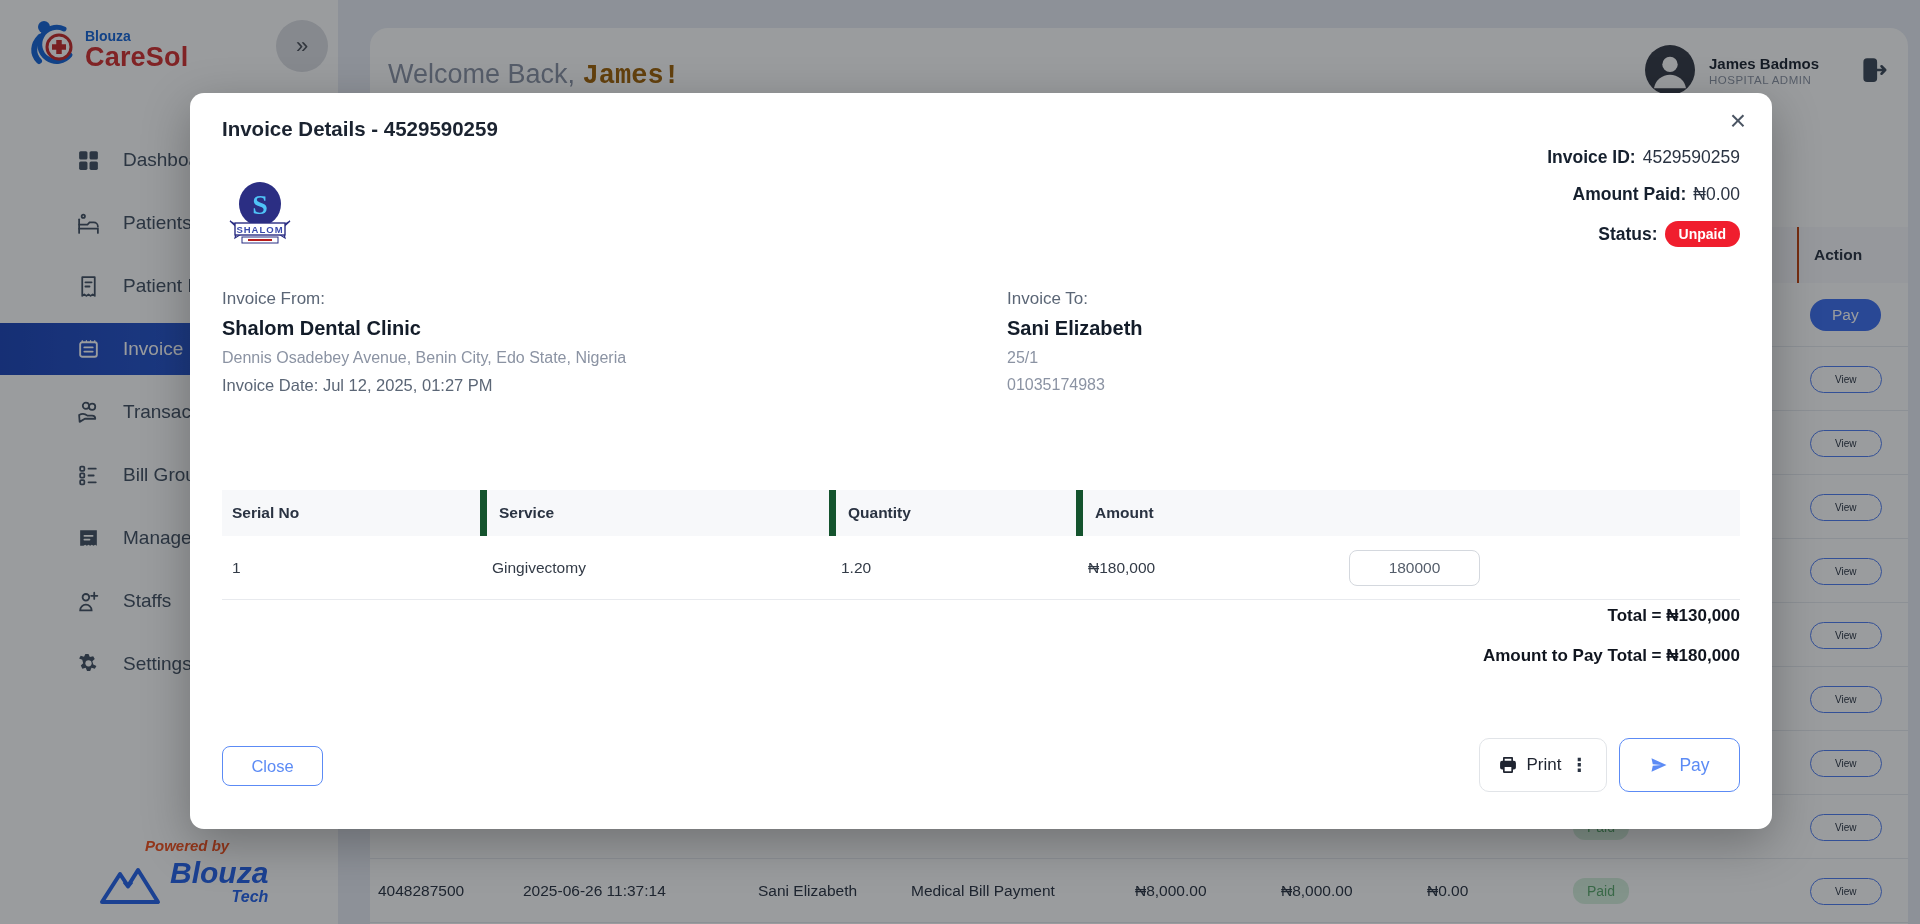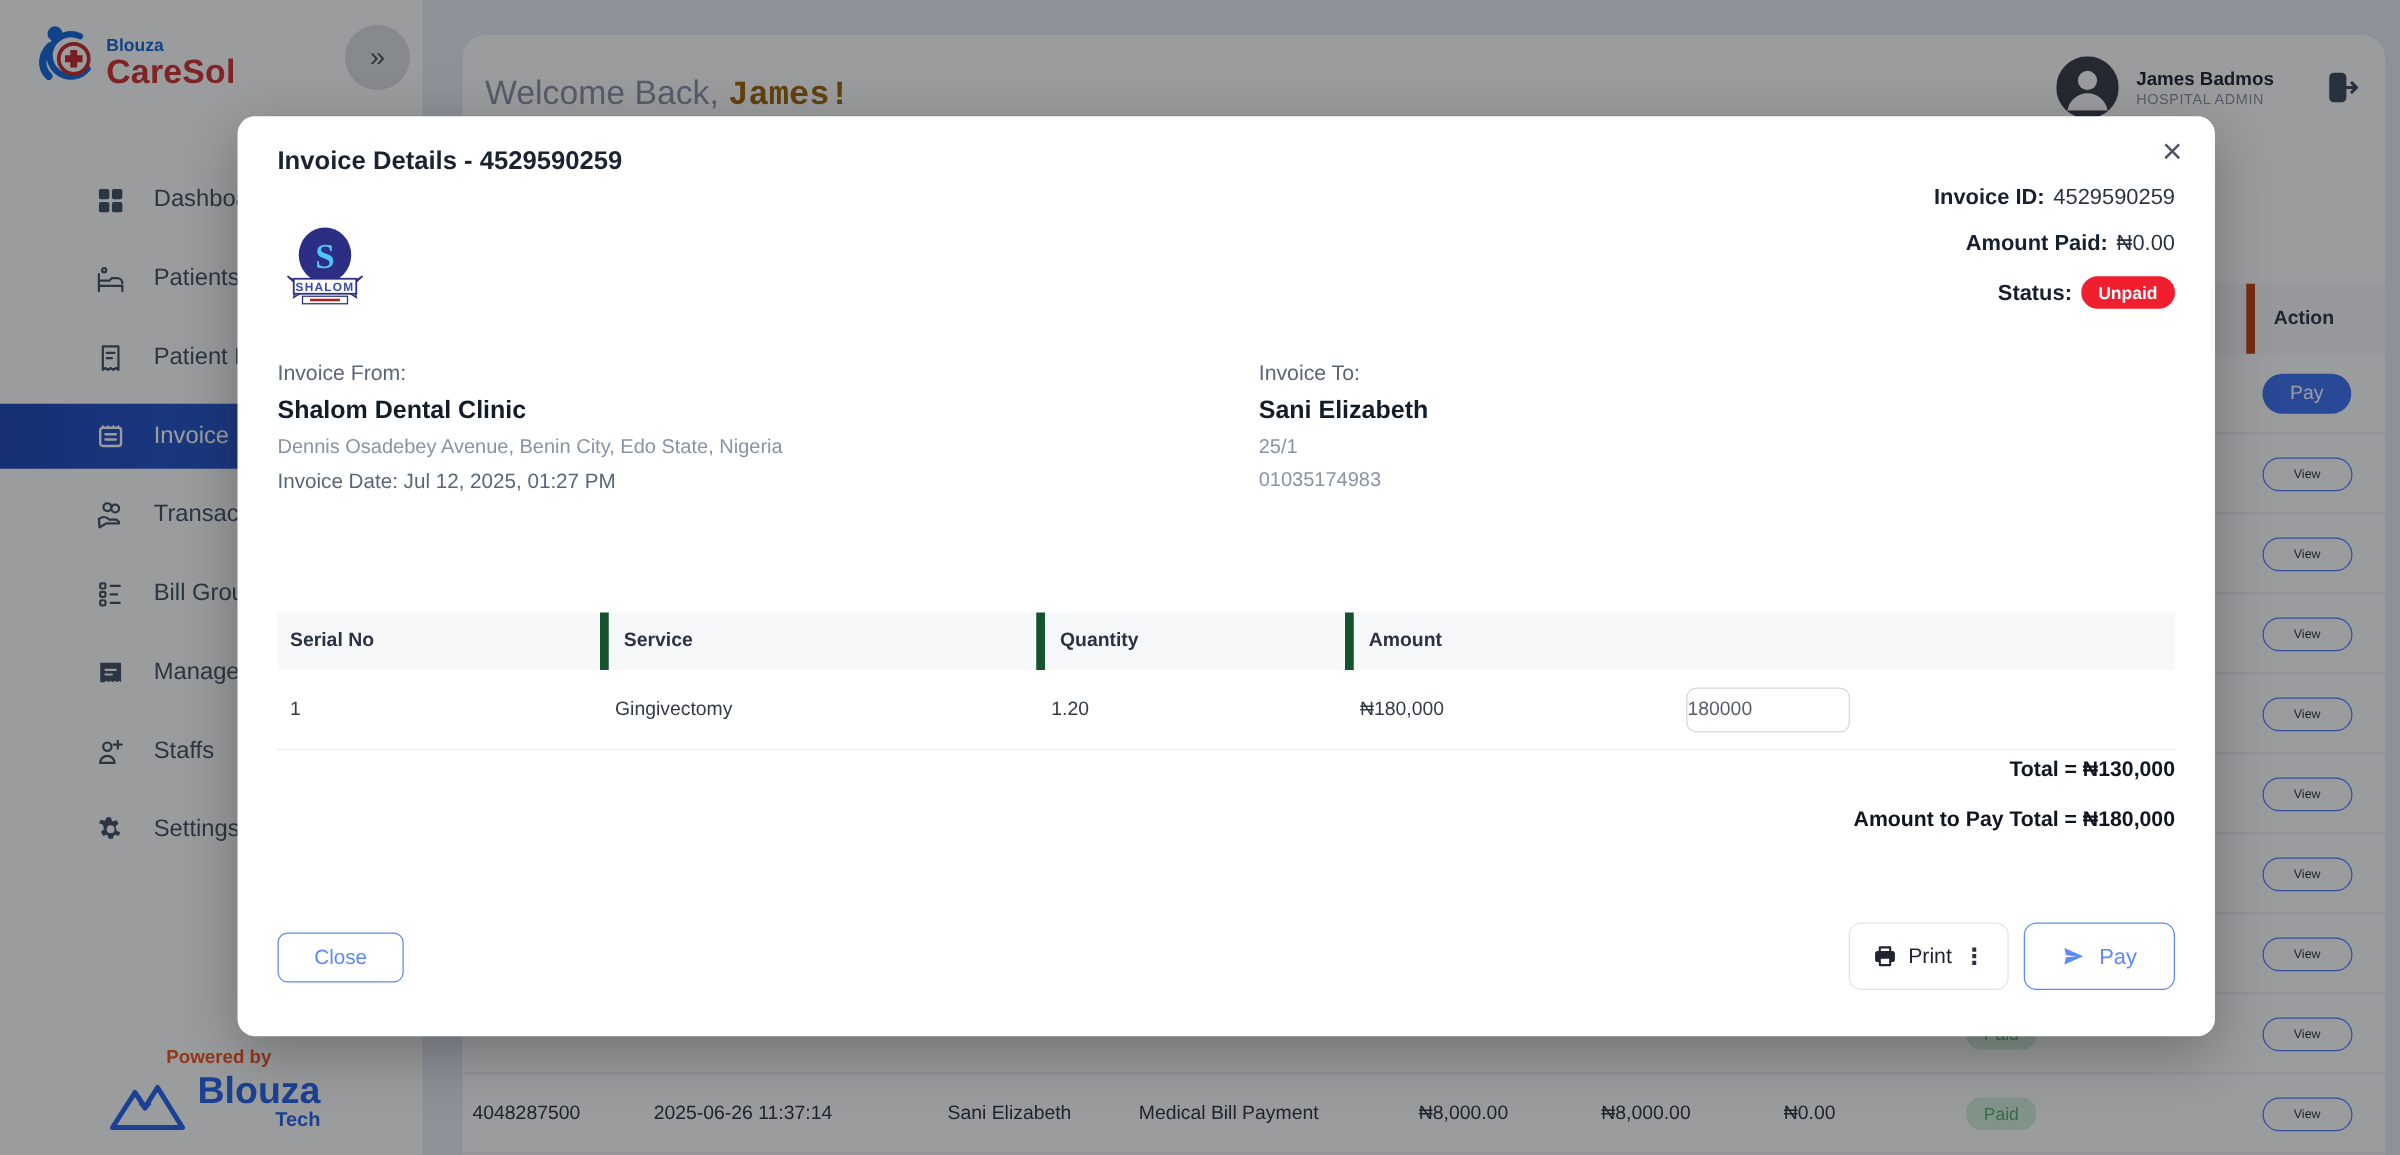--- a/index.html
+++ b/index.html
@@ -13,42 +13,42 @@
   .logo-text { display:flex; flex-direction:column; margin-top:12px; }
   .logo-top { color:#1565d8; font-weight:700; font-size:14px; }
   .logo-name { color:#d32f2f; font-weight:800; font-size:27px; letter-spacing:.2px; margin-top:-2px; }
   .collapse-btn { position:absolute; left:276px; top:20px; width:52px; height:52px; border-radius:50%;
     background:#dcdee3; border:none; color:#4a4f58; font-size:22px; cursor:pointer; z-index:2; }
   .nav { position:absolute; left:0; top:134px; width:338px; }
   .nav-item { display:flex; align-items:center; gap:22px; height:52px; padding-left:76px;
     margin-bottom:11px; color:#425062; font-size:19px; cursor:pointer; }
   .nav-item.active { background:linear-gradient(90deg,#1c44b8,#2e63e0); color:#ffffff; }
   .nicon { width:25px; height:25px; flex:0 0 25px; }
-  .side-footer { position:absolute; left:4px; bottom:16px; width:338px; }
+  .side-footer { position:absolute; left:16px; bottom:16px; width:338px;font-style:italic; }
   .powered { margin-left:129px; color:#f4511e; font-weight:700; font-size:15px; }
   .bt-row { display:flex; align-items:center; margin-left:82px; margin-top:2px; }
   .bt-text { display:flex; flex-direction:column; align-items:flex-end; margin-left:4px; }
   .bt-name { color:#2563eb; font-weight:800; font-size:30px; line-height:30px; }
   .bt-sub { color:#2563eb; font-weight:700; font-size:16px; line-height:18px; }
 
   
   .main-card { position:absolute; left:370px; top:28px; width:1538px; height:896px;
     background:#ffffff; border-radius:18px 18px 0 0; z-index:1; }
   .welcome { position:absolute; left:18px; top:31px; font-size:27px; color:#8b93a5; }
   .welcome b { color:#a16207; font-weight:700;font-family:Liberation Mono, monospace; }
   .user-block { position:absolute; left:1275px; top:17px; display:flex; align-items:center; }
   .user-meta { margin-left:14px; width:140px; }
   .user-name { font-size:15px; font-weight:700; color:#1b2330; }
   .user-role { font-size:11.5px; color:#8b93a3; letter-spacing:.5px; margin-top:2px; }
   .logout { margin-left:10px; cursor:pointer; }
 
   .bg-table { position:absolute; left:0; top:199px; width:1538px; }
   .bg-header { position:relative; height:56px; background:#f8f9fb; }
   .bg-action-h { position:absolute; left:1427px; top:0; height:56px; display:flex; align-items:center;
-    padding-left:15px; border-left:7px solid #c2410c; font-size:15.5px; font-weight:700; color:#2a3342; }
+    padding-left:15px; border-left:2px solid #c2410c; font-size:15.5px; font-weight:700; color:#2a3342; }
   .bg-row { position:relative; height:64px; border-bottom:1px solid #e7eaf0; font-size:15.5px; color:#2a3342; }
   .bg-cell { position:absolute; top:0; height:64px; display:flex; align-items:center; }
   .c-ref{left:8px;} .c-date{left:153px;} .c-name{left:388px;} .c-type{left:541px;}
   .c-amt{left:765px;} .c-paid{left:911px;} .c-bal{left:1057px;} .c-status{left:1203px;} .c-act{left:1440px;}
   .pill-view { border:1px solid #4f7df3; background:transparent; color:#2a3342; font-size:10px;
     border-radius:999px; padding:7px 24px; cursor:pointer; }
   .pill-pay-bg { border:none; background:#3d6ef0; color:#fff; font-size:15.5px;
     border-radius:999px; padding:7px 22px; cursor:pointer; }
   .pill-paid { background:#d6efdd; color:#5aa86c; font-size:14px; border-radius:12px; padding:5px 14px; }
 
@@ -75,21 +75,21 @@
   .m-table { position:absolute; left:32px; top:397px; width:1518px; }
   .mt-header { display:flex; background:#f7f8fa; height:46px; align-items:center;
     font-size:15.5px; font-weight:700; color:#2a3342; }
   .mt-hcell { padding-left:12px; height:46px; display:flex; align-items:center; border-left:7px solid #14532d; }
   .mt-hcell:first-child { border-left:none; padding-left:10px; }
   .mt-row { display:flex; align-items:center; height:64px; border-bottom:1px solid #e8eaee;
     font-size:15.5px; color:#333b47; }
   .mt-cell { padding-left:12px; }
   .mt-cell:first-child { padding-left:10px; }
   .w1{width:258px;} .w2{width:349px;} .w3{width:247px;} .w4{width:261px;} .w5{width:403px;}
-  .atp-input { width:131px; height:36px; border:1px solid #d4d8de; border-radius:8px; 
+  .atp-input { width:131px; height:36px; border:1px solid #d4d8de; border-radius:8px; text-align:center;
     font-size:15.5px; color:#555e6b; font-family:inherit; outline:none; }
 
   .m-total1 { position:absolute; right:32px; top:513px; font-size:17px; font-weight:700; color:#10151f; }
   .m-total2 { position:absolute; right:32px; top:553px; font-size:17px; font-weight:700; color:#10151f; }
 
   .btn-close { position:absolute; left:32px; top:653px; width:101px; height:40px; background:#fff;
     border:1.5px solid #5c8bf5; border-radius:8px; color:#5c8bf5; font-size:16.5px; cursor:pointer; font-family:inherit; }
   .btn-print { position:absolute; right:165px; top:645px; width:128px; height:54px; background:#fff;
     border:1px solid #e1e4e8; border-radius:10px; color:#1f2430; font-size:17px; cursor:pointer;
     display:flex; align-items:center; justify-content:center; gap:9px; font-family:inherit; }

